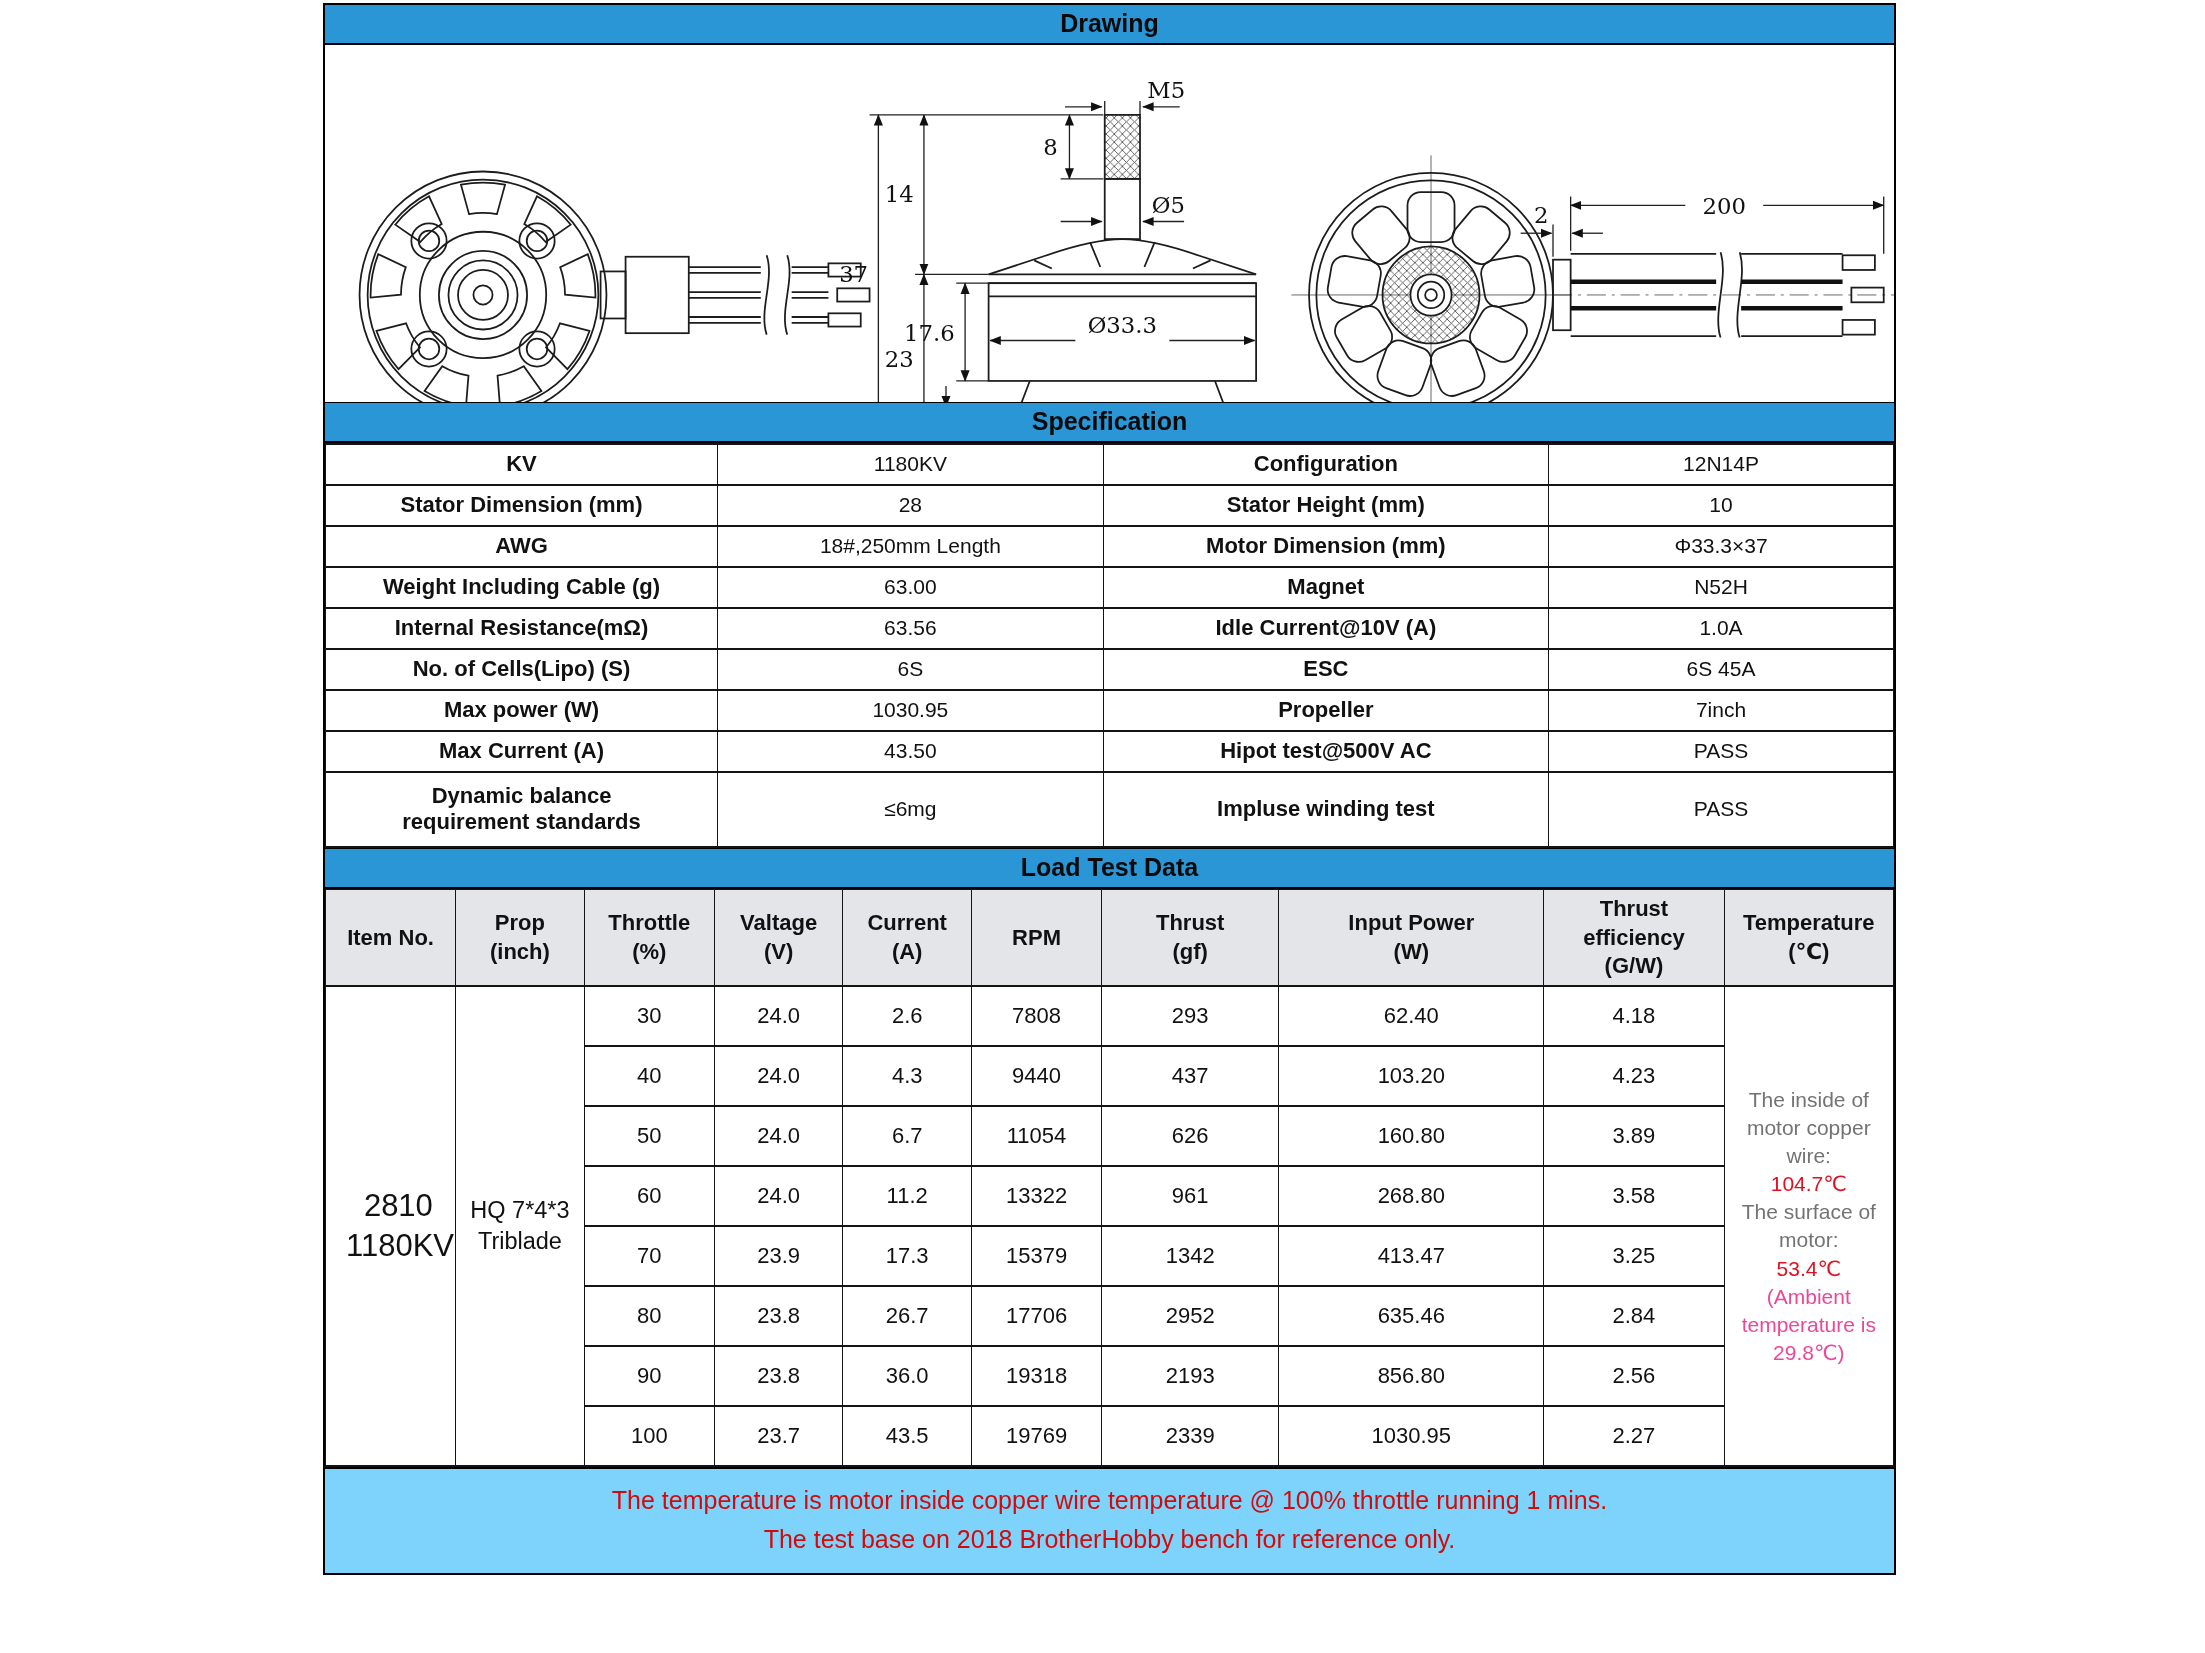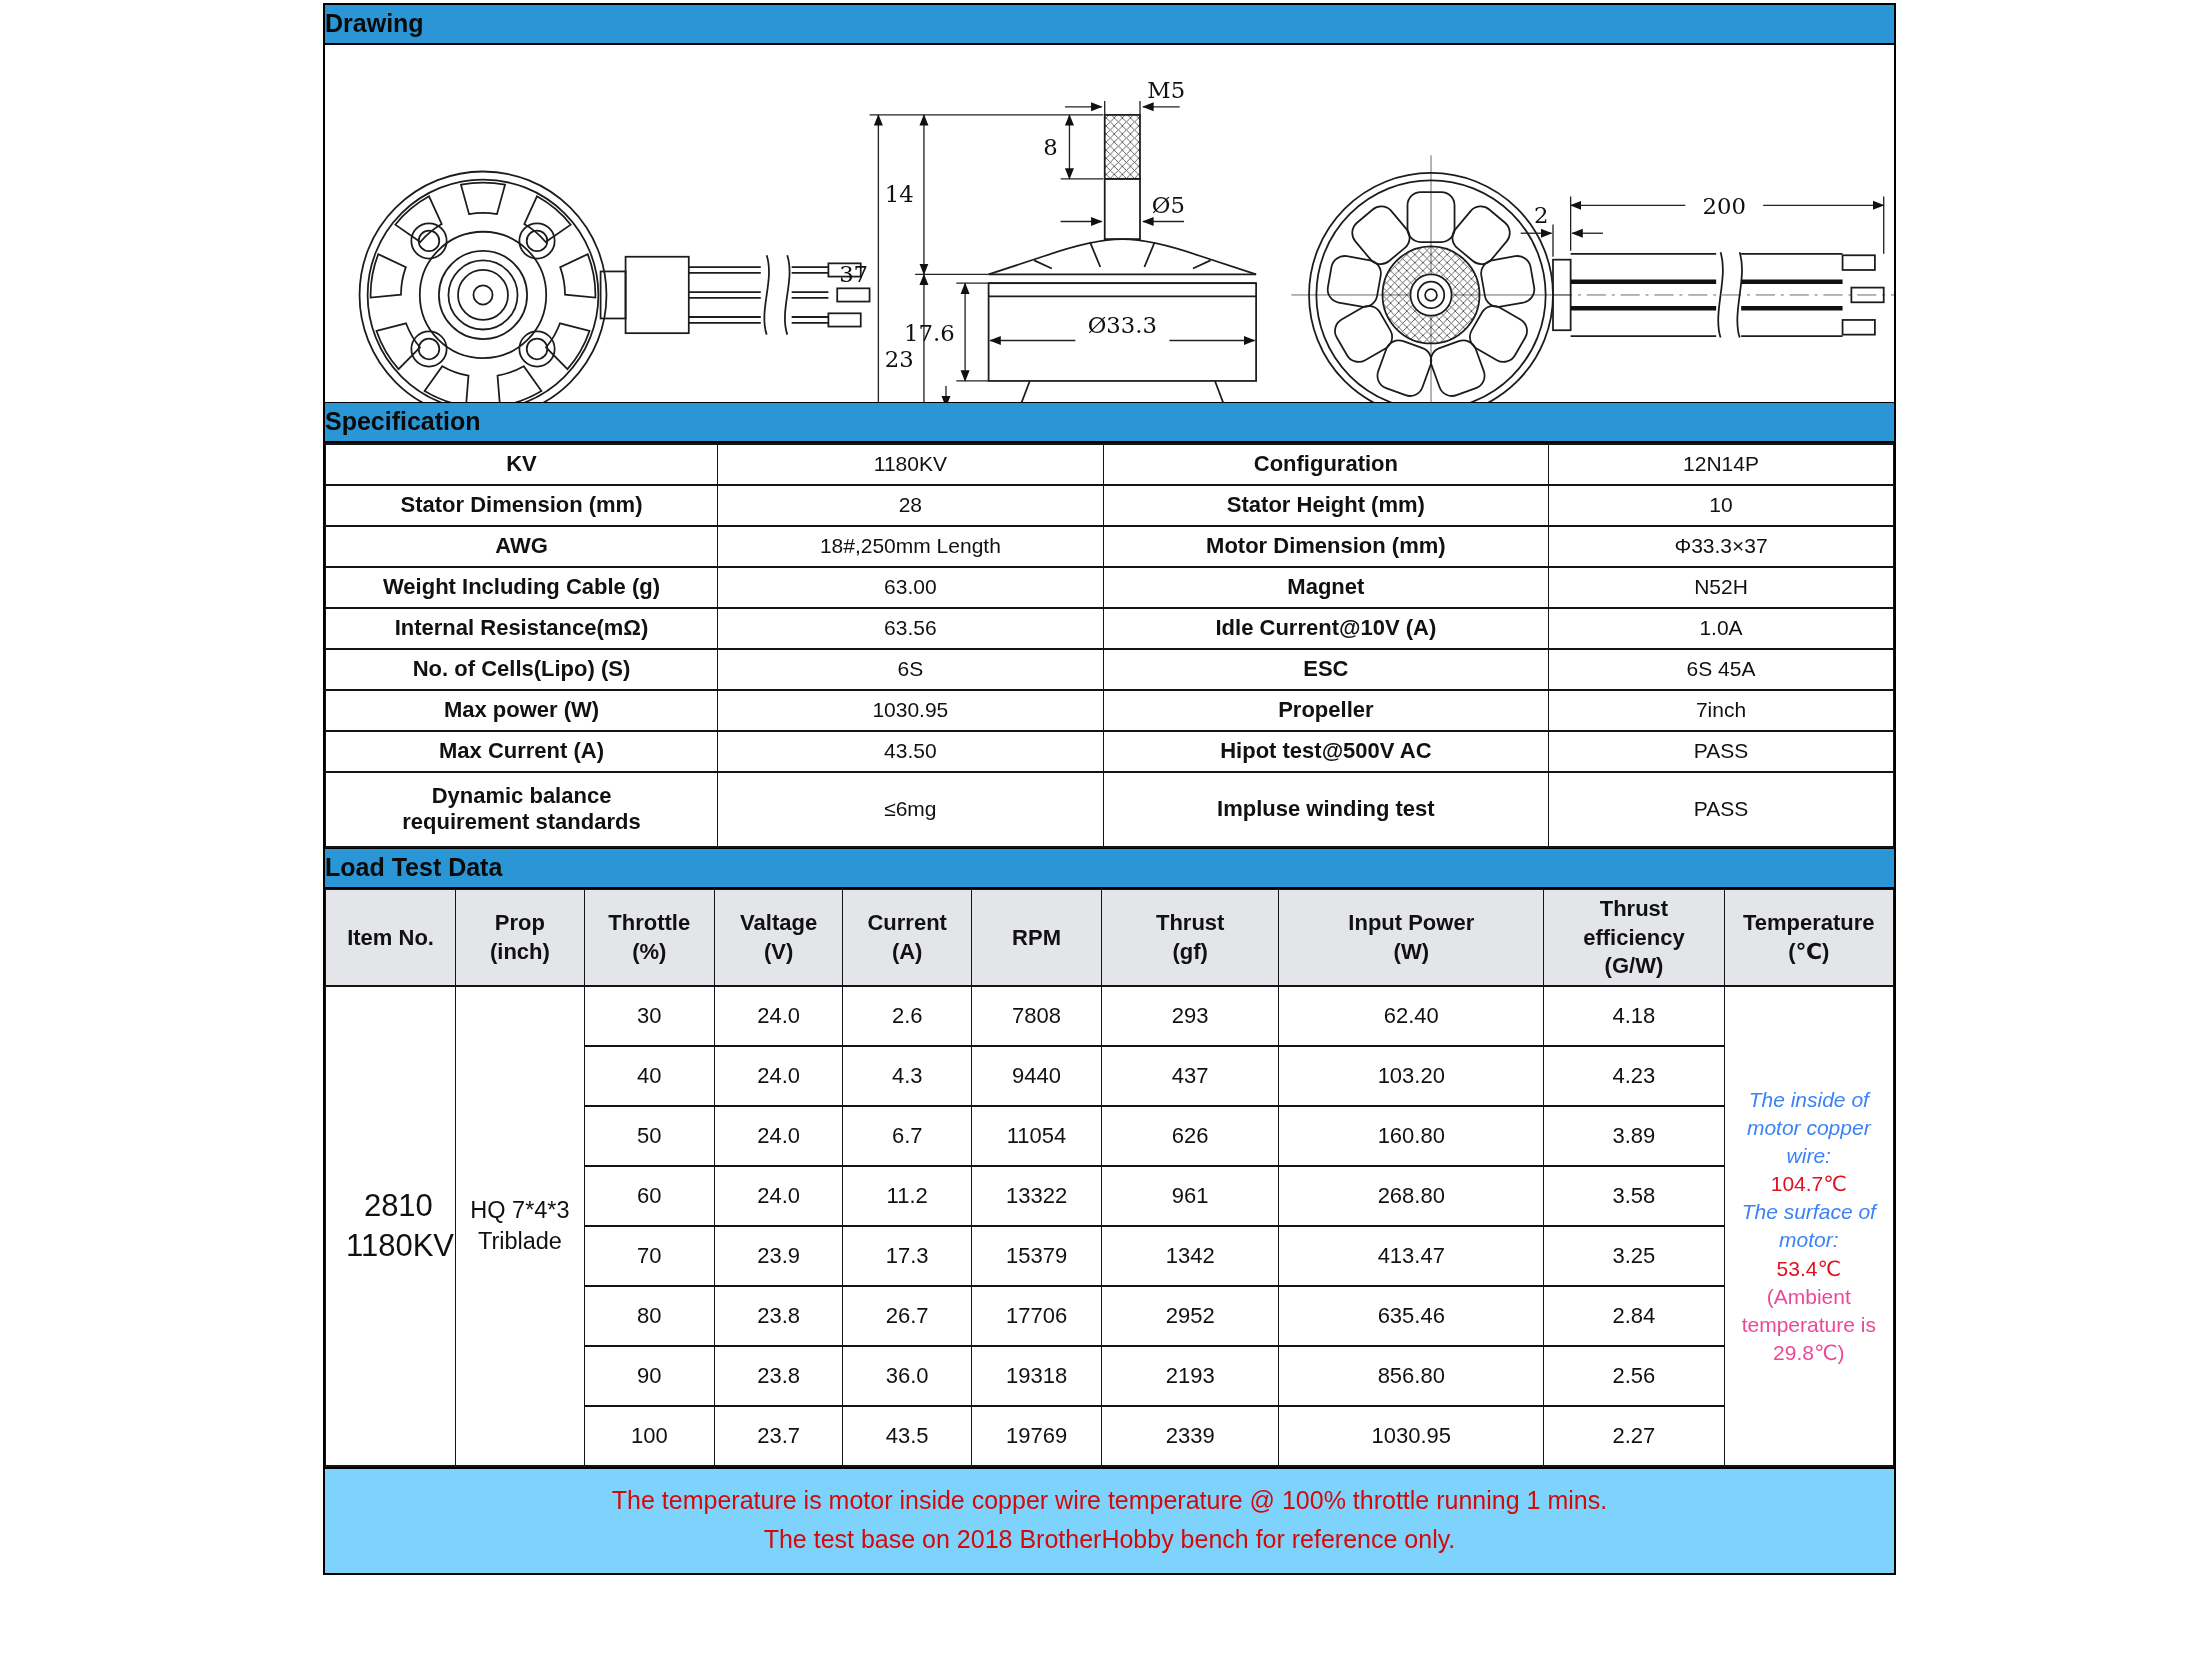--- a/index.html
+++ b/index.html
@@ -6,21 +6,21 @@
   body {
     width:2205px; height:1653px; background:#ffffff; position:relative;
     font-family:"Liberation Sans","DejaVu Sans",sans-serif; color:#111;
   }
   .sheet {
     position:absolute; left:323px; top:2.9px; width:1573px;
     border:2.2px solid #000; background:#fff; box-sizing:border-box;
   }
   .bar {
     background:#2a96d5; border-top:1.5px solid #000; border-bottom:2.2px solid #000;
-    height:38px; display:flex; align-items:center; 
+    height:38px; display:flex; align-items:center; justify-content:center;
     font-weight:bold; font-size:25px; color:#0a0a0a;
   }
   .bar:first-child { border-top:none; }
   .drawing-area { height:357px; background:#fff; position:relative; overflow:hidden; }
   .drawing-area svg { display:block; }
 
   table { width:100%; border-collapse:collapse; table-layout:fixed; }
   td, th {
     border:1.5px solid #141414; text-align:center; vertical-align:middle;
     padding:1.5px 4.4px; box-sizing:border-box; overflow:hidden;
@@ -32,21 +32,21 @@
   .load th {
     background:#e3e5e9; height:97px; font-weight:bold; font-size:22px;
     border-bottom-width:2.9px; line-height:1.28;
   }
   .load td { height:60px; font-size:22px; border-top-width:2.2px; border-bottom-width:2.2px; }
   .load td.item { font-size:31px; line-height:1.3;padding-left:20px; }
   .load td.prop { font-size:23.5px; line-height:1.35; }
   .load td.temp { font-size:21px; line-height:1.34; padding:2.9px 5.9px; }
   .temp .t-red   { color:#e01020; display:block; }
   .temp .t-green { color:#ec4899; display:block; }
-  .temp .t-black { color:#3b82f6;    display:block;font-style:italic; }
+  .temp .t-black { color:#737373;    display:block; }
 
   .preline { white-space:pre-line; }
 
   .footnote {
     border-top:2.2px solid #000; padding:11.8px 0 14.7px; text-align:center;
     color:#d40a0a; font-size:25px; line-height:1.55; background:#7dd3fc;
   }
 
   
   .ln   { stroke:#1c1c1c; stroke-width:2.4; fill:none; }

